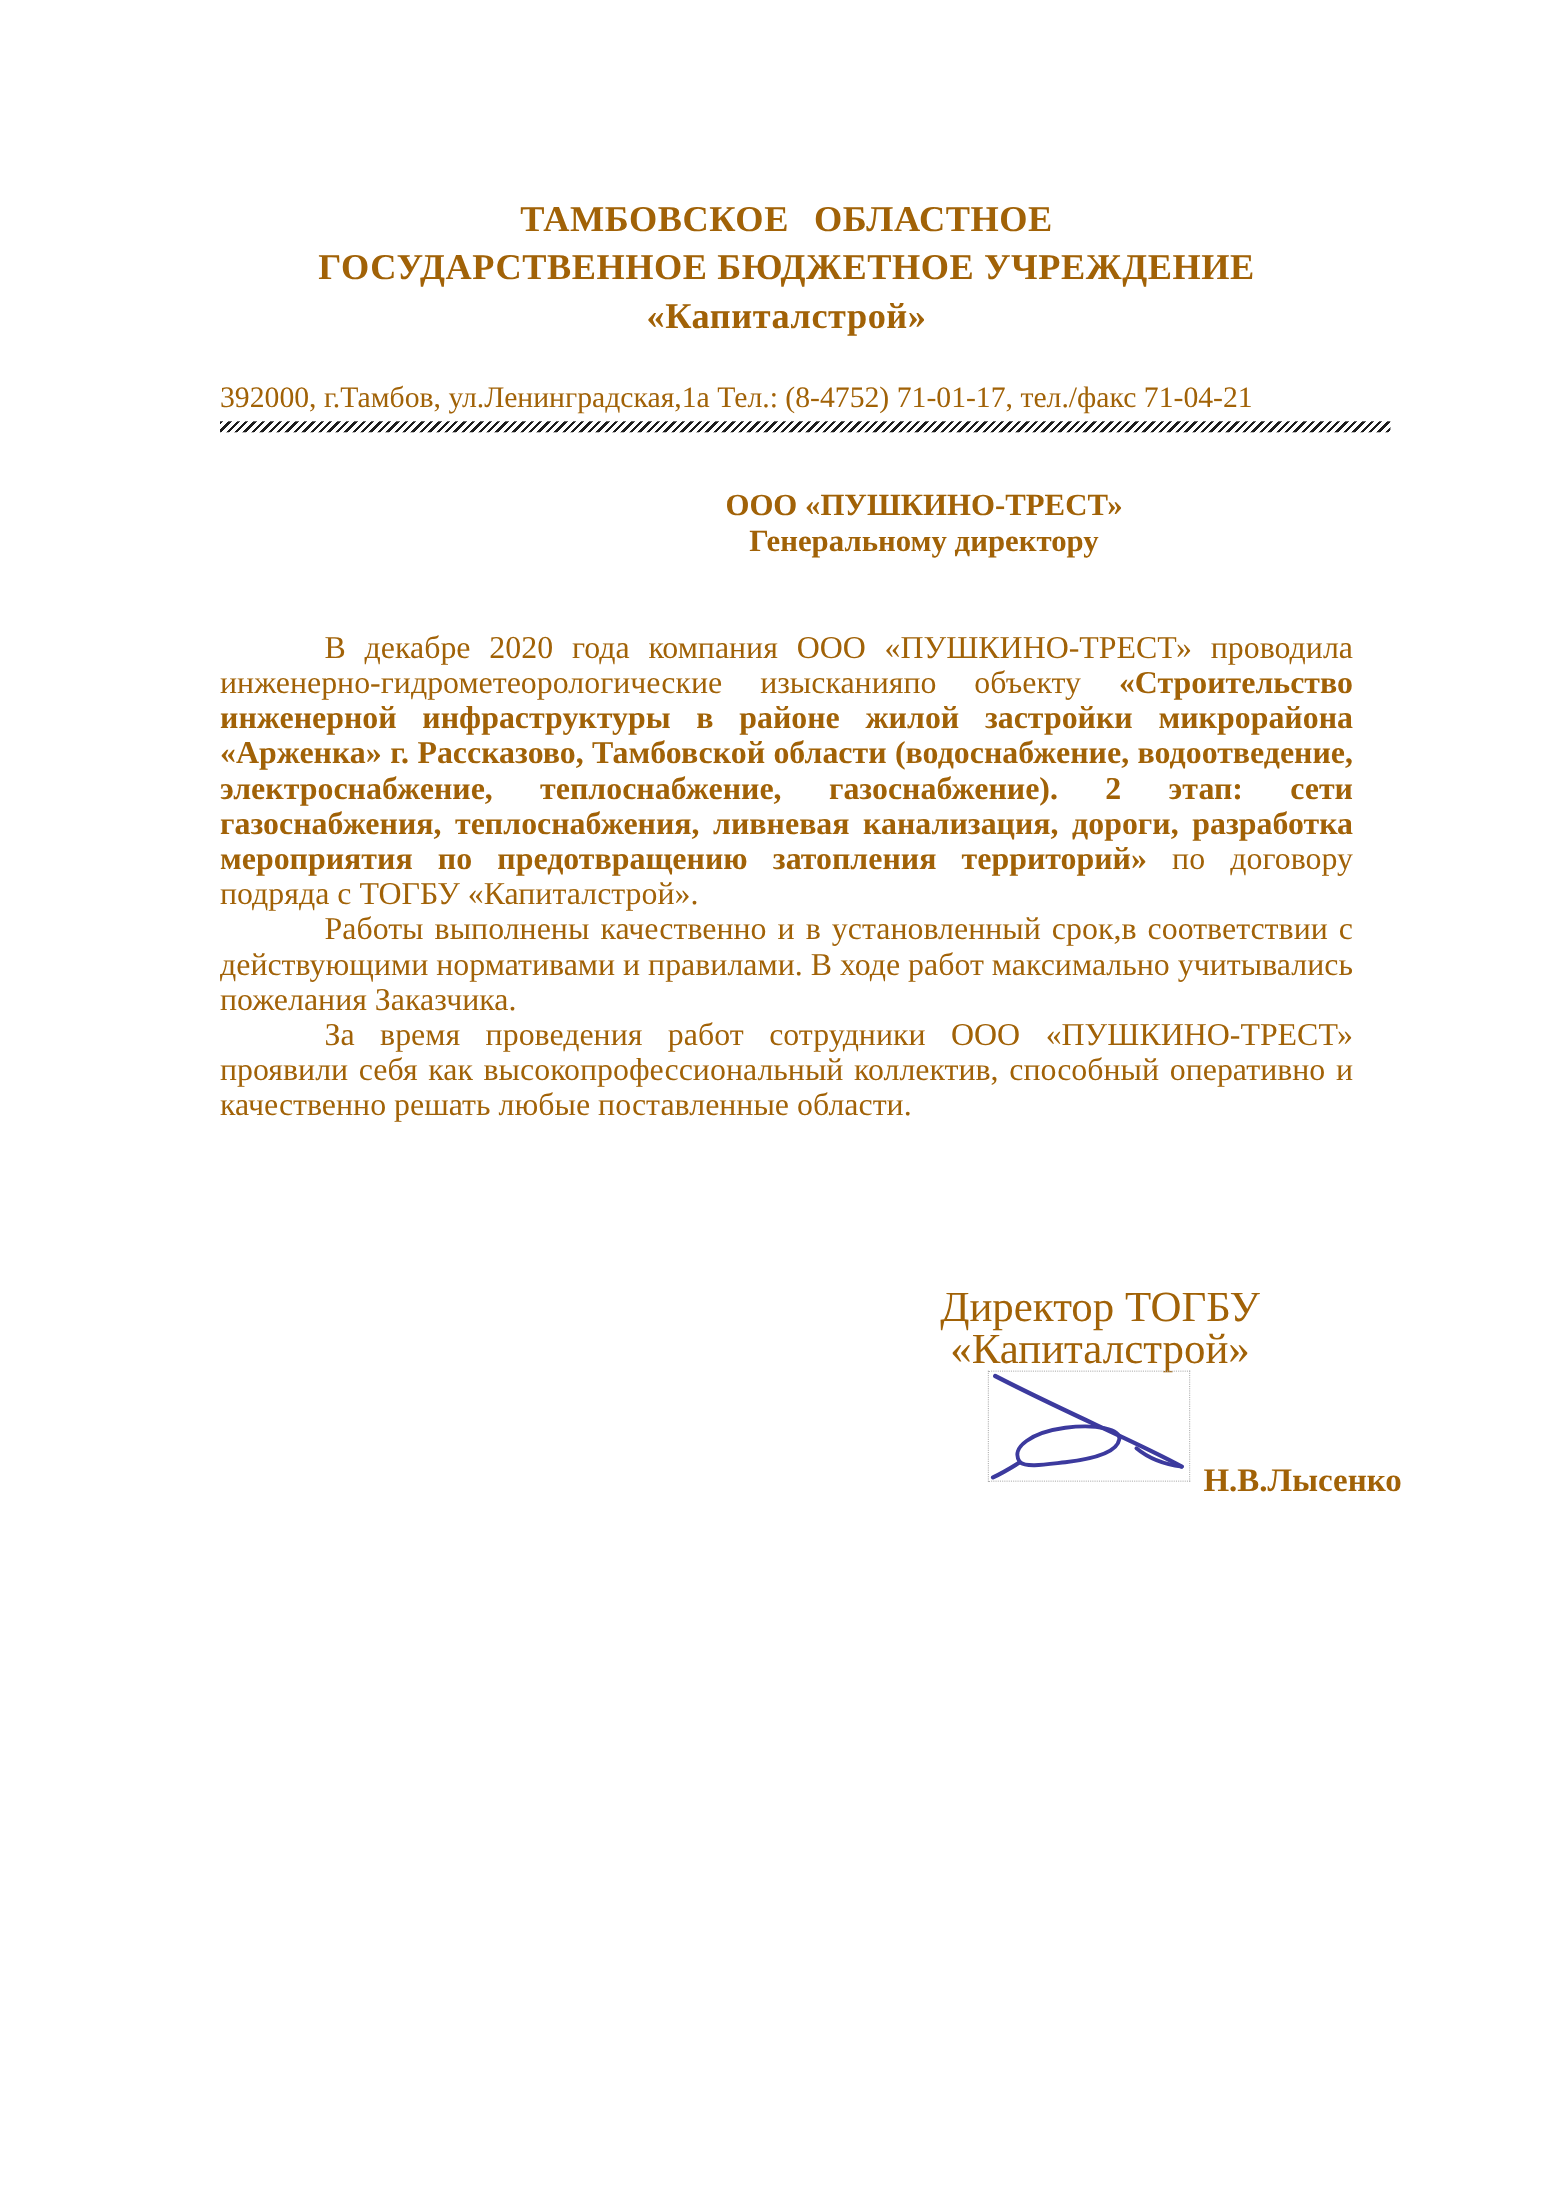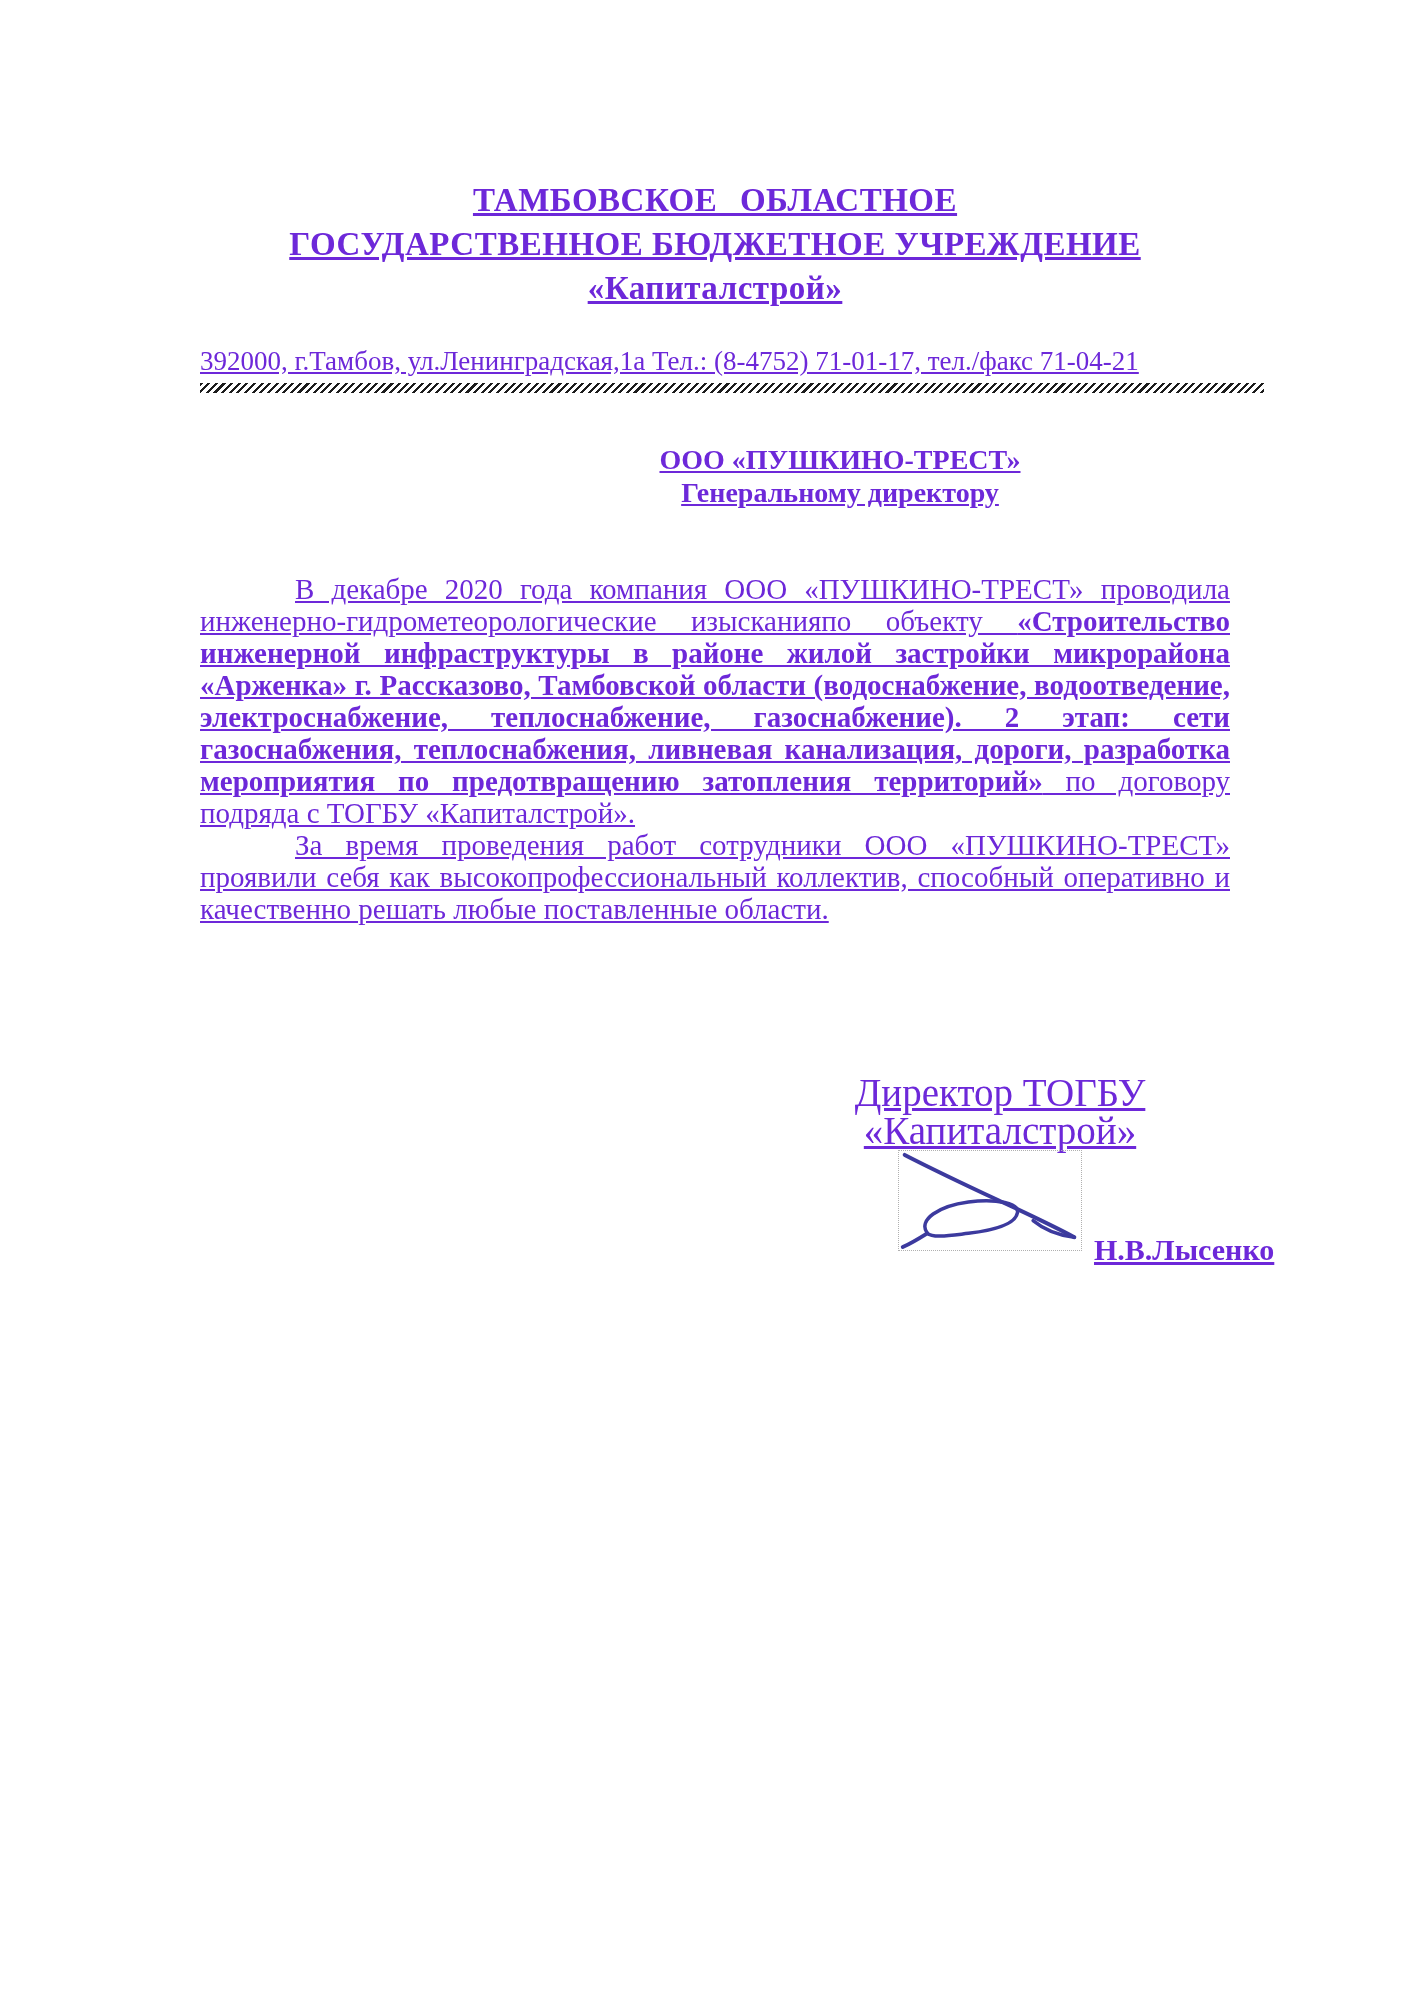--- a/index.html
+++ b/index.html
@@ -1,26 +1,25 @@
 <!DOCTYPE html>
 <html lang="ru"><head>
 <meta charset="utf-8">
 <style>
   html, body { margin: 0; padding: 0; background: #ffffff; }
   .page {
     position: relative;
     width: 1413px;
     height: 1816px;
     background: #ffffff;
-    color: #6d28d9;
+    color: #a16207;
     font-family: "Liberation Serif", "DejaVu Serif", serif;
     box-sizing: border-box;
     padding: 178px 183px 0 200px;
     overflow: hidden;
-    text-decoration: underline;
   }
 
   
   .org {
     text-align: center;
     font-weight: 700;
     font-size: 33px;
     line-height: 44px;
     letter-spacing: 0.5px;
   }
@@ -111,20 +110,21 @@
 
   <div class="divider"></div>
 
   <div class="addressee">
     <div>ООО «ПУШКИНО-ТРЕСТ»</div>
     <div>Генеральному директору</div>
   </div>
 
   <div class="body-text">
     <p><span>В декабре 2020 года компания ООО «ПУШКИНО-ТРЕСТ» проводила инженерно-гидрометеорологические изысканияпо объекту </span><span class="b">«Строительство инженерной инфраструктуры в районе жилой застройки микрорайона «Арженка» г. Рассказово, Тамбовской области (водоснабжение, водоотведение, электроснабжение, теплоснабжение, газоснабжение). 2 этап: сети газоснабжения, теплоснабжения, ливневая канализация, дороги, разработка мероприятия по предотвращению затопления территорий»</span><span> по договору подряда с ТОГБУ «Капиталстрой».</span></p>
+    <p>Работы выполнены качественно и в установленный срок,в соответствии с действующими нормативами и правилами. В ходе работ максимально учитывались пожелания Заказчика.</p>
     <p>За время проведения работ сотрудники ООО «ПУШКИНО-ТРЕСТ» проявили себя как высокопрофессиональный коллектив, способный оперативно и качественно решать любые поставленные области.</p>
   </div>
 
   <div class="sig-role">
     <div>Директор ТОГБУ</div>
     <div>«Капиталстрой»</div>
   </div>
 
   <div class="sig-row">
     <div class="sig-box">

